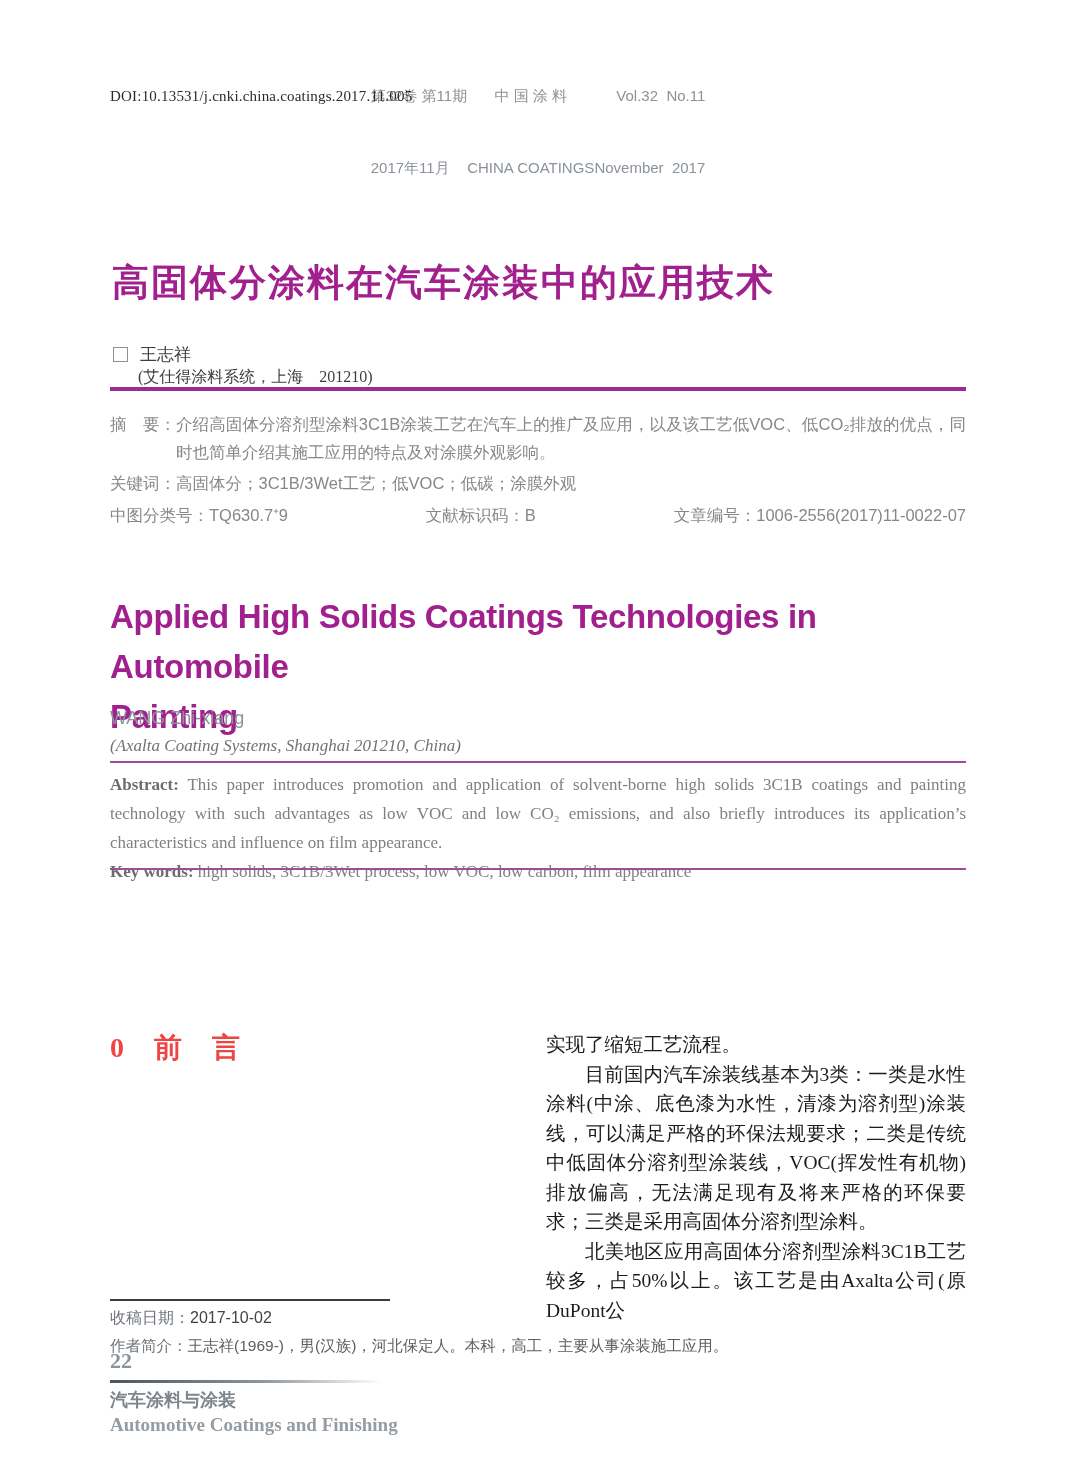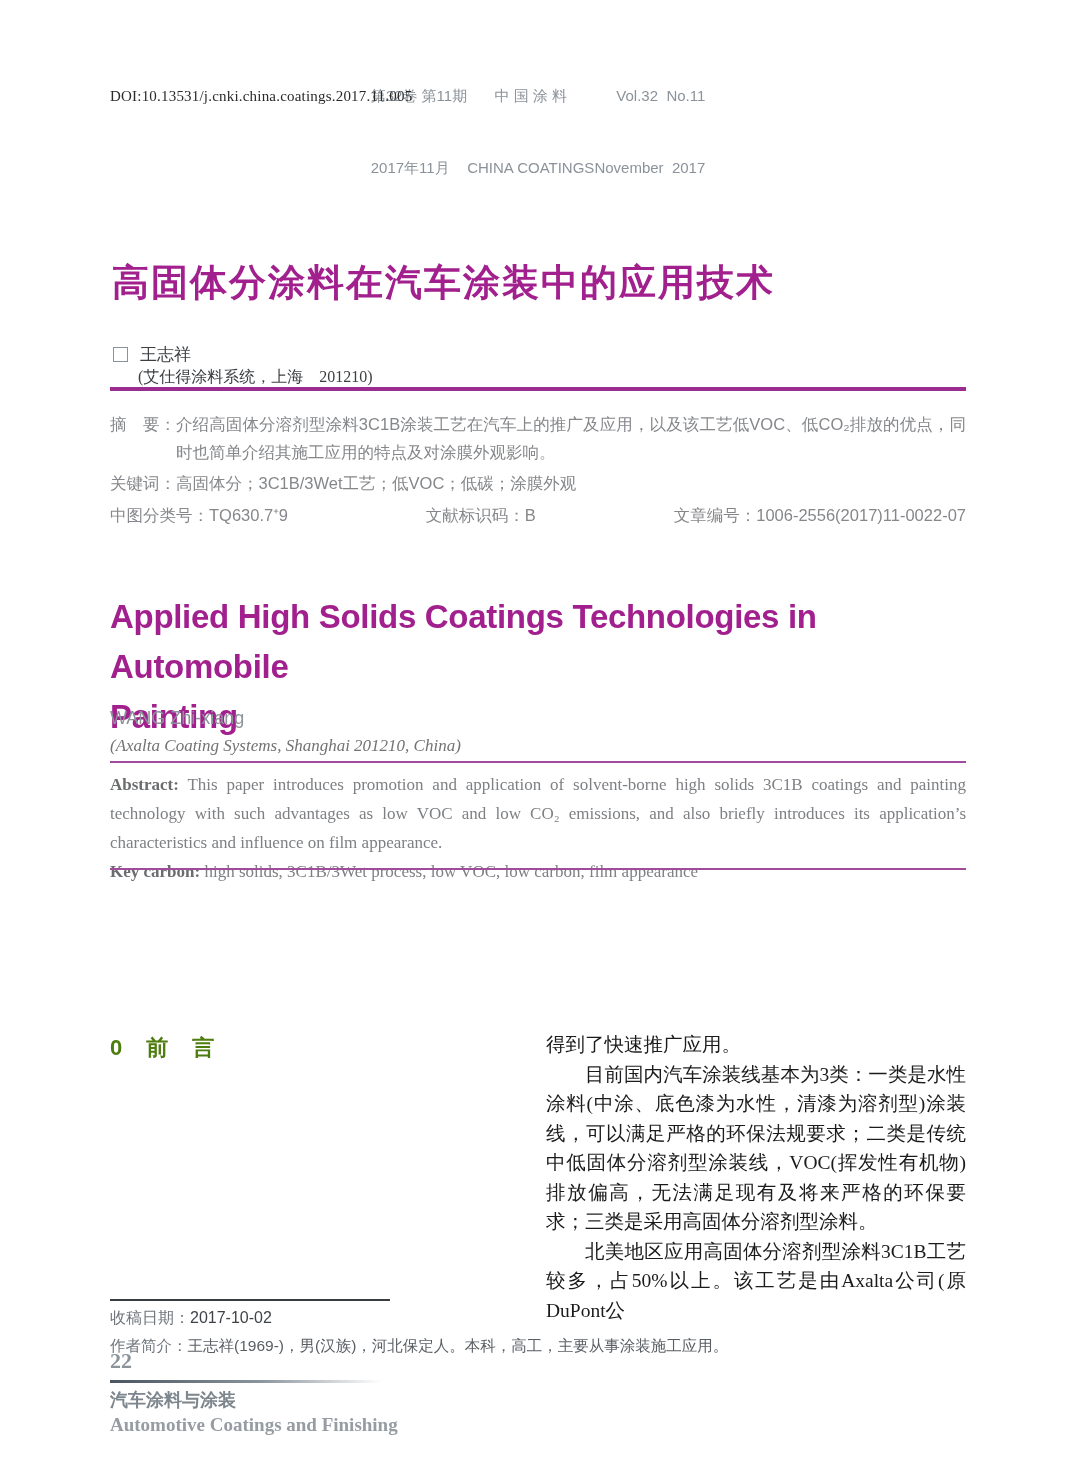--- a/index.html
+++ b/index.html
@@ -78,23 +78,23 @@
   .en-kw { margin-top:0; }
   
   .columns {
     position:absolute; top:1030px; left:110px; width:856px;
     display:flex; gap:16px;
   }
   .col { width:420px; font-size:19.5px; line-height:29.5px; text-align:justify; color:#1b1b1d; }
   .col p { margin:0; }
   .indent { text-indent:2em; }
   .sec-head {
-    margin:0 0 9px 0; font-family:Liberation Sans, sans-serif;
-    font-weight:bold; font-size:22px; line-height:36px;
-    color:#4d7c0f; letter-spacing:1px; white-space:pre;
+    margin:0 0 9px 0; font-family:Liberation Serif, serif;
+    font-weight:bold; font-size:28px; line-height:36px;
+    color:#ef4444; letter-spacing:1px; white-space:pre;
   }
   
   .foot-rule { position:absolute; top:1299px; left:110px; width:280px; height:2px; background:#3a3d40; }
   .received {
     position:absolute; top:1308px; left:110px;
     font-size:16px; font-family:"Liberation Sans", sans-serif;
   }
   .received .flab { color:#70767c; }
   .received .fval { color:#3f4348;margin-top:32px; }
   .bio {
@@ -172,31 +172,31 @@
     <span>Applied High Solids Coatings Technologies in Automobile</span><br>
     <span>Painting</span>
   </h2>
   <div class="author-en">WANG Zhi-xiang</div>
   <div class="affil-en">(Axalta Coating Systems, Shanghai 201210, China)</div>
 
   <div class="rule rule-thin1"></div>
 
   <div class="en-abstract">
     <p style="margin:0;"><span class="blab">Abstract:</span><span> This paper introduces promotion and application of solvent-borne high solids 3C1B coatings and painting technology with such advantages as low VOC and low CO₂ emissions, and also briefly introduces its application’s characteristics and influence on film appearance.</span></p>
-    <p class="en-kw" style="margin:0;"><span class="blab">Key carbon:</span><span> high solids, 3C1B/3Wet process, low VOC, low carbon, film appearance</span></p>
+    <p class="en-kw" style="margin:0;"><span class="blab">Key words:</span><span> high solids, 3C1B/3Wet process, low VOC, low carbon, film appearance</span></p>
   </div>
 
   <div class="rule rule-thin2"></div>
 
   <div class="columns">
     <div class="col">
       <h3 class="sec-head">0　前　言</h3>
     </div>
     <div class="col">
-      <p>得到了快速推广应用。</p>
+      <p>实现了缩短工艺流程。</p>
       <p class="indent">目前国内汽车涂装线基本为3类：一类是水性涂料(中涂、底色漆为水性，清漆为溶剂型)涂装线，可以满足严格的环保法规要求；二类是传统中低固体分溶剂型涂装线，VOC(挥发性有机物)排放偏高，无法满足现有及将来严格的环保要求；三类是采用高固体分溶剂型涂料。</p>
       <p class="indent">北美地区应用高固体分溶剂型涂料3C1B工艺较多，占50%以上。该工艺是由Axalta公司(原DuPont公</p>
     </div>
   </div>
 
   <div class="foot-rule"></div>
   <div class="received">
     <span class="flab">收稿日期：</span><span class="fval">2017-10-02</span>
   </div>
   <div class="bio">

